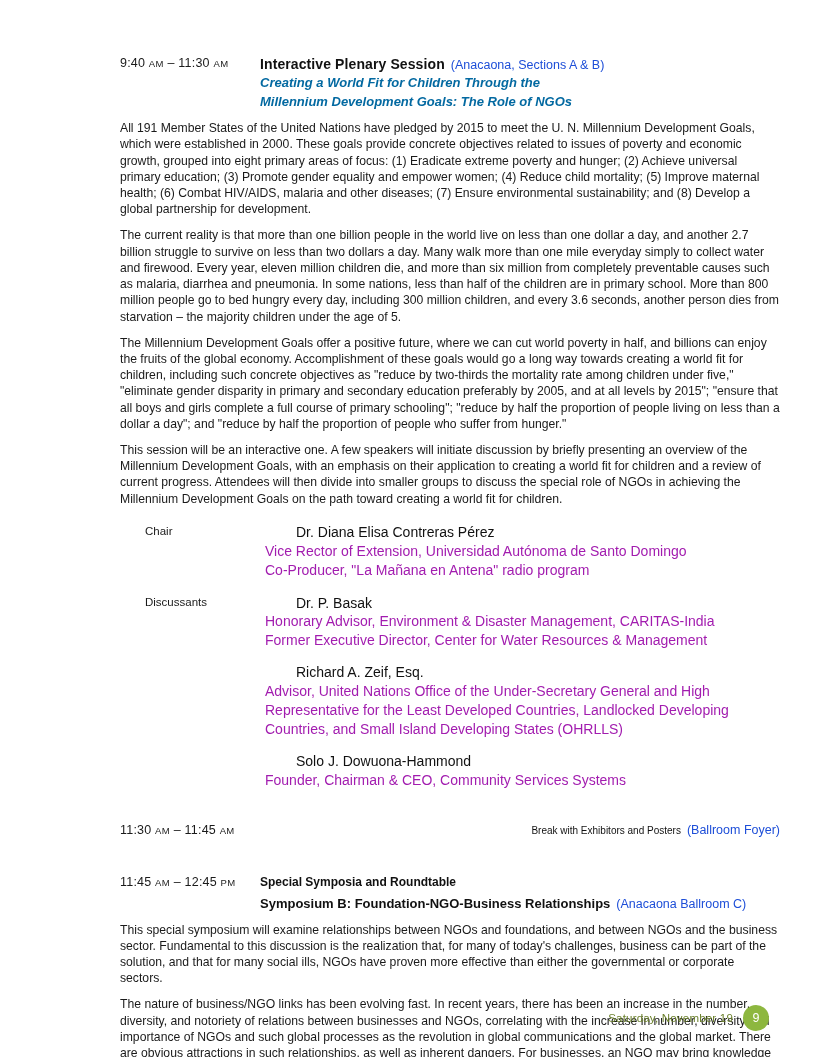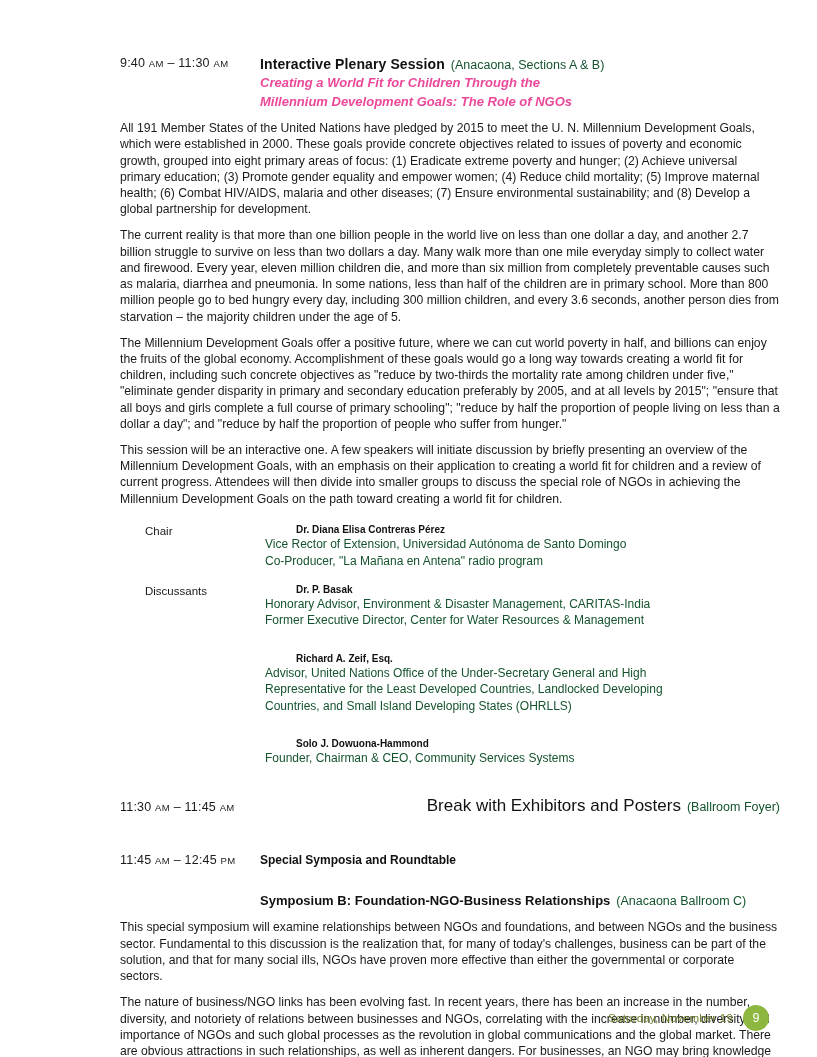--- a/index.html
+++ b/index.html
@@ -52,30 +52,30 @@
   }
   .session-title {
     font-size: 14px;
     font-weight: bold;
     color: #111;
     display: inline;
     letter-spacing: 0.1px;
     margin-top: 27px;
   }
   .venue {
-    color: #14532d;
+    color: #1d4ed8;
     font-size: 12.5px;
     display: inline;
     margin-left: 6px;
   }
   .session-subtitle {
     font-size: 13px;
     font-style: italic;
     font-weight: bold;
-    color: #ec4899;
+    color: #0369a1;
     line-height: 1.35;
     margin-top: 1px;
   }
 
   
   p.para {
     font-size: 12.2px;
     line-height: 1.33;
     color: #1a1a1a;
     margin: 10px 0 0 0;
@@ -100,61 +100,61 @@
     font-size: 11.5px;
     color: #1a1a1a;
     padding-top: 2px;
     padding-left: 25px;
     box-sizing: border-box;
   }
   .person-info {
     flex: 1 1 auto;
   }
   .person-name {
-    font-size: 10px;
-    font-weight: bold;
+    font-size: 14px;
+    font-weight: normal;
     color: #111;
     line-height: 1.35;
     padding-left: 31px;
   }
   .person-detail {
-    font-size: 12px;
-    color: #14532d;
+    font-size: 14px;
+    color: #a21caf;
     line-height: 1.35;
   }
   .person-sub {
-    margin-top: 23px;
+    margin-top: 13px;
   }
 
   
   .break-row {
     display: flex;
     align-items: baseline;
     margin-top: 30px;
     justify-content: space-between;
   }
   .break-title {
-    font-size: 17px;
+    font-size: 10px;
     color: #111;
     display: inline;
   }
   .sym-row {
     display: flex;
     align-items: flex-end;
     margin-top: 36px;
   }
   .sym-title {
     font-size: 12px;
     font-weight: bold;
     color: #111;
   }
   .sym-sub-row {
     display: flex;
     align-items: center;
-    margin-top: 24px;
+    margin-top: 5px;
   }
   .sym-sub-indent {
     width: 140px;
     flex: 0 0 140px;
   }
   .sym-sub-label {
     font-size: 13px;
     font-weight: bold;
     color: #111;
   }

